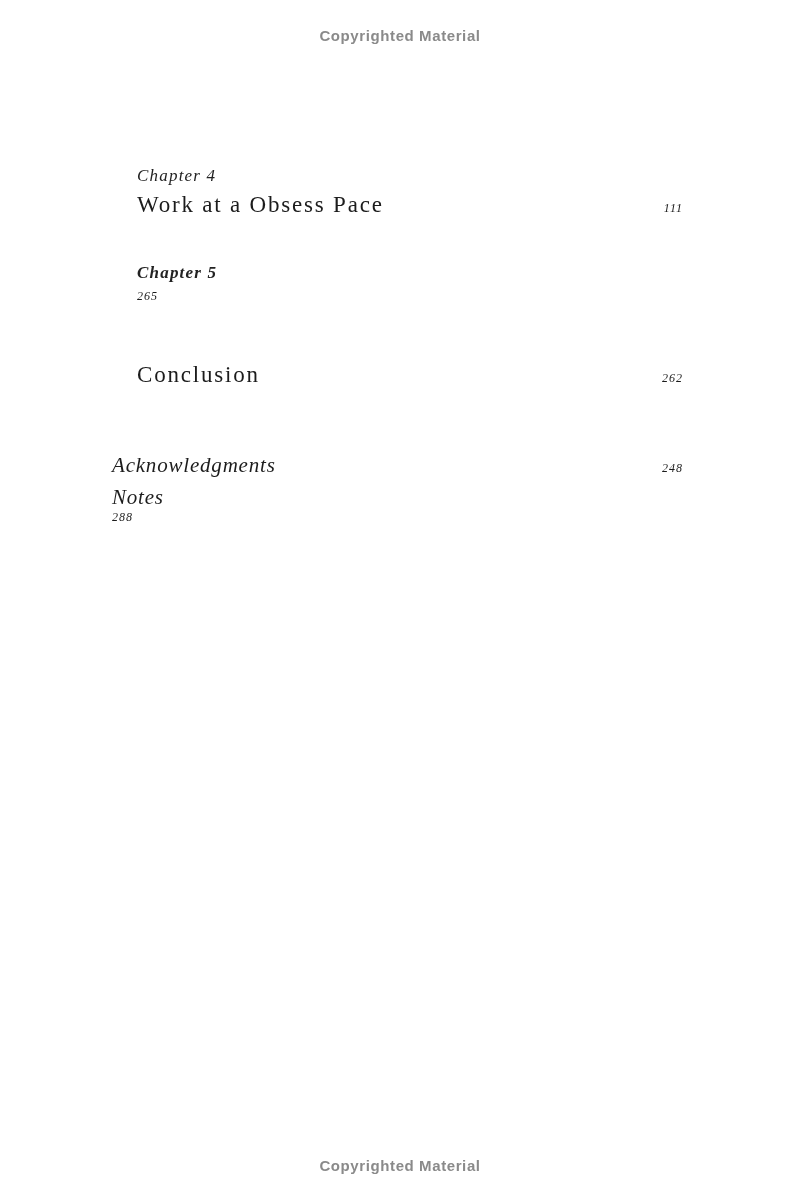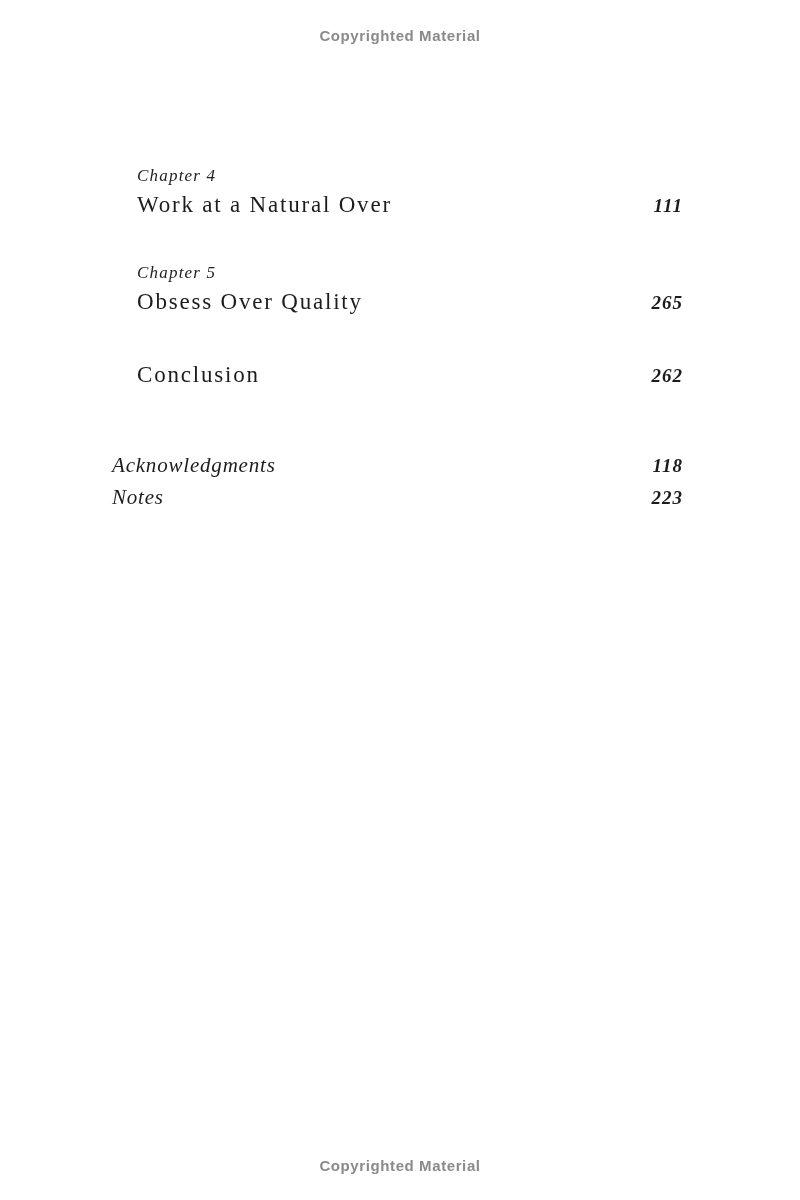--- a/index.html
+++ b/index.html
@@ -47,70 +47,68 @@
     color: #222222;
   }
   .entry-title {
     font-size: 23px;
     letter-spacing: 1.8px;
     color: #1c1c1c;
     white-space: nowrap;
   }
   .page-num {
     font-style: italic;
-    font-size: 19px;
+    font-size: 12px;
     letter-spacing: 1px;
     color: #1c1c1c;
-    font-weight: bold;
   }
   .row.backmatter { left: 112px; }
   .backmatter .entry-title {
     font-style: italic;
     font-size: 21px;
     letter-spacing: 0.8px;
   }
 
   
   #ch4-label   { top: 166px; font-style: italic; }
   #ch4-row     { top: 192px; }
-  #ch5-label   { top: 263px; }
+  #ch5-label   { top: 263px; font-weight: bold; }
   #ch5-row     { top: 289px; }
   #concl-row   { top: 354px; margin-top: 8px; }
   #bm-0        { top: 453px; text-align: center; }
-  #bm-1        { top: 485px; }
+  #bm-1        { top: 485px; flex-direction: column; }
   #bm-2        { top: 517px; }
 </style>
 </head>
 <body>
 
 <div class="page">
 
   <div class="notice top">Copyrighted Material</div>
 
   <div class="chapter-label" id="ch4-label">Chapter 4</div>
   <div class="row" id="ch4-row">
-    <span class="entry-title">Work at a Natural Over</span>
+    <span class="entry-title">Work at a Obsess Pace</span>
     <span class="page-num">111</span>
   </div>
 
   <div class="chapter-label" id="ch5-label">Chapter 5</div>
   <div class="row" id="ch5-row">
-    <span class="entry-title">Obsess Over Quality</span>
     <span class="page-num">265</span>
   </div>
 
   <div class="row" id="concl-row">
     <span class="entry-title">Conclusion</span>
     <span class="page-num">262</span>
   </div>
 
   <div class="row backmatter" id="bm-0">
     <span class="entry-title">Acknowledgments</span>
-    <span class="page-num">118</span>
+    <span class="page-num">248</span>
   </div>
   <div class="row backmatter" id="bm-1">
     <span class="entry-title">Notes</span>
-    <span class="page-num">223</span>
+    <span class="page-num">288</span>
   </div>
 
   <div class="notice bottom">Copyrighted Material</div>
 
 </div>
 
 </body></html>

